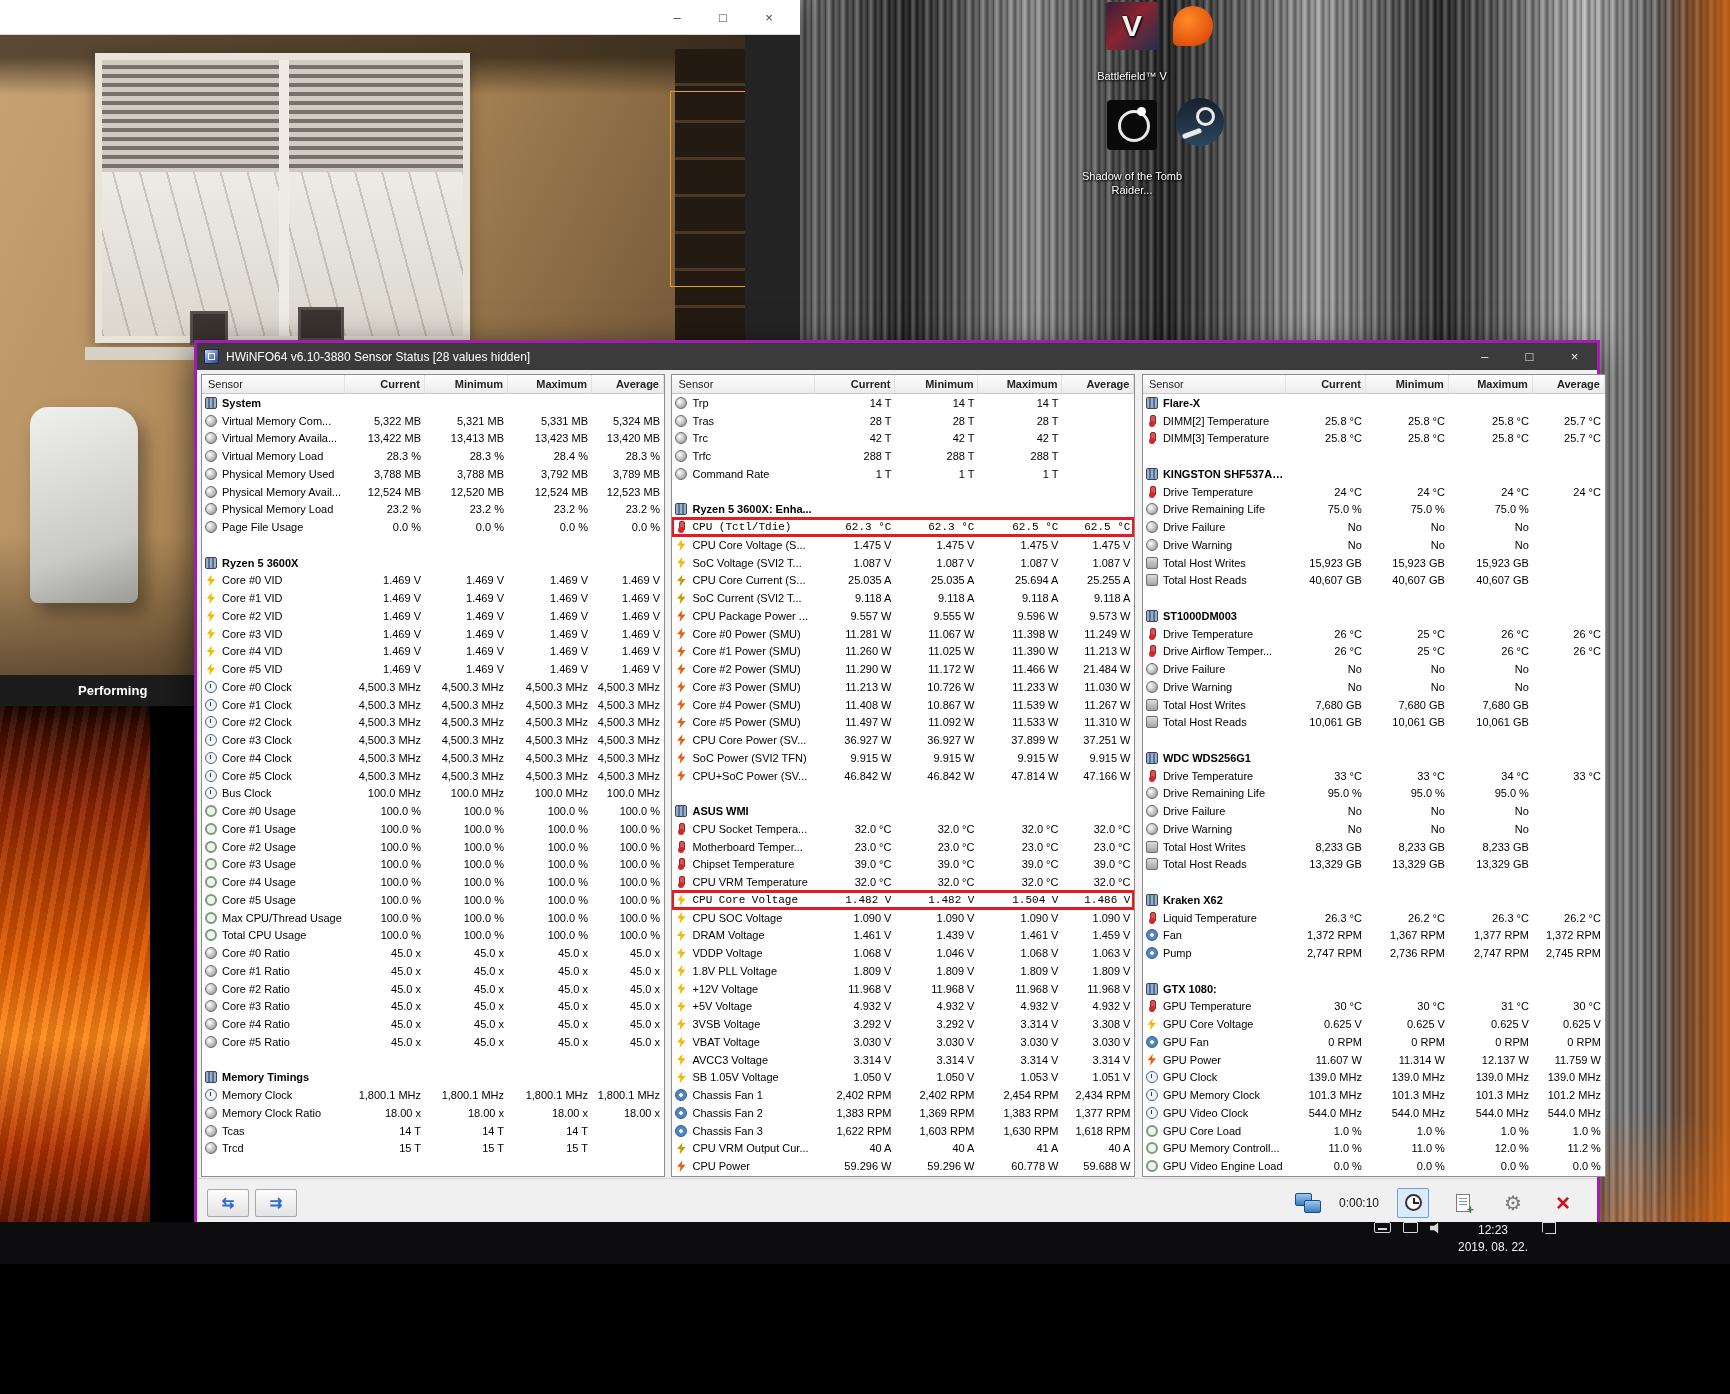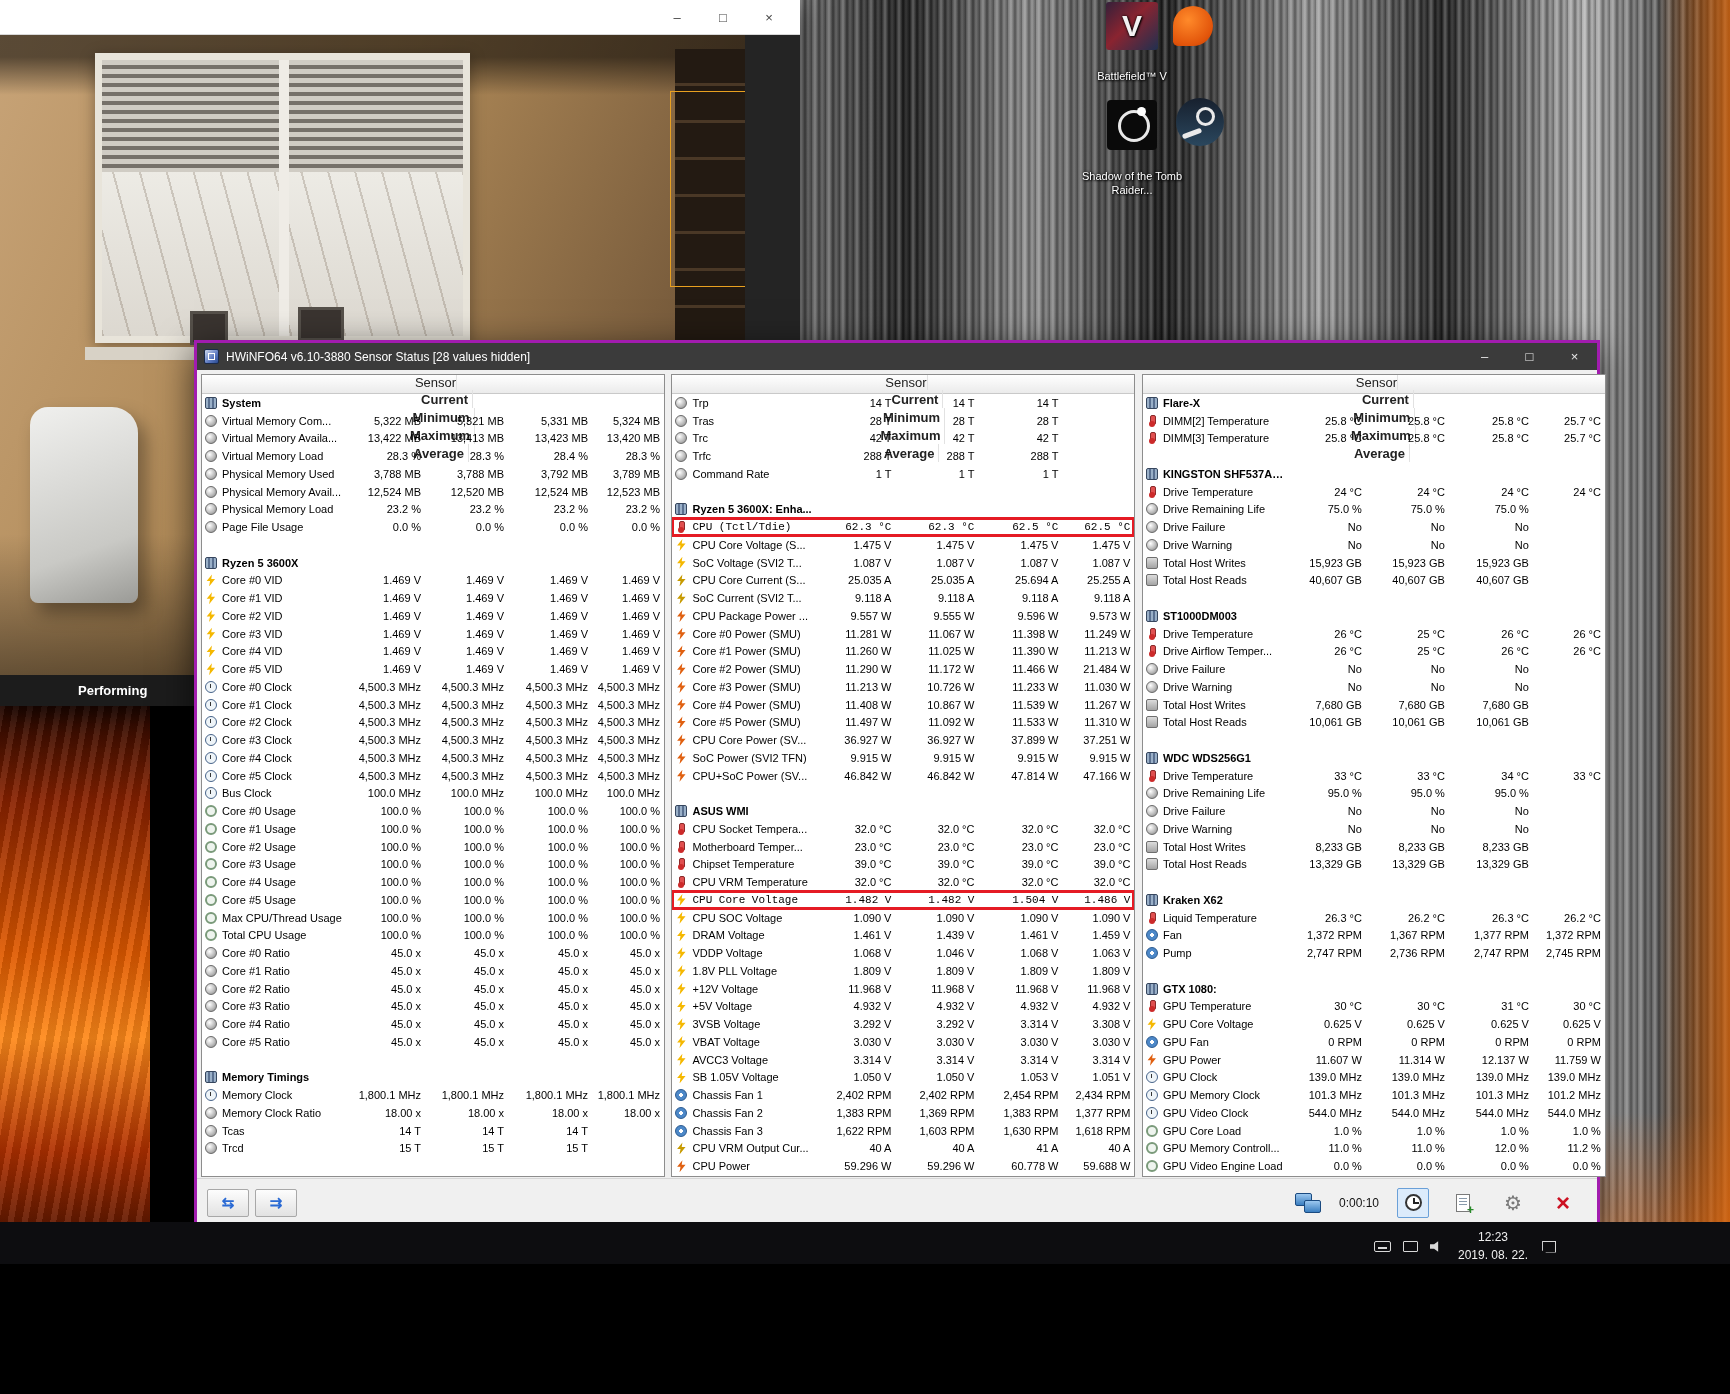--- a/index.html
+++ b/index.html
@@ -89,21 +89,21 @@
   .hw-appicon { width:15px; height:15px; margin:0 7px 0 7px; border:1px solid #1a2a4a; border-radius:2px;
         background:linear-gradient(135deg,#cdd8ee,#5a78c0 60%,#2a4a90); position:relative; }
   .hw-appicon::after { content:""; position:absolute; inset:3px; border:1px solid #fff; }
   .hw-controls { margin-left:auto; display:flex; height:27px; }
   .hw-cbtn { width:45px; height:27px; display:flex; align-items:center; justify-content:center;
         color:#e8e8e8; font-size:13px; }
   .hw-body { position:absolute; left:0; top:27px; right:0; bottom:48px; padding:4px 0 0 4px; white-space:nowrap; }
   .panel { display:inline-block; vertical-align:top; width:464px; height:803px; margin-right:2px;
         background:#fff; border:1px solid #8d8d8d; overflow:hidden; }
   .phdr { display:flex; height:19px; background:linear-gradient(#ffffff,#ebebeb);
-        border-bottom:1px solid #c9c9c9; font-size:13px; color:#222; align-items:center;flex-direction:column; }
+        border-bottom:1px solid #c9c9c9; font-size:11px; color:#222; align-items:center; }
   .phdr .hcell { border-right:1px solid #e2e2e2; height:100%; display:flex; align-items:center; }
   .phdr .lab { flex:1 1 auto; padding-left:6px; }
   .phdr .num { justify-content:flex-end;font-weight:bold; }
   .row { display:flex; align-items:center; height:17.75px; font-size:11px; color:#000; position:relative; }
   .row .lab { flex:1 1 auto; min-width:0; white-space:nowrap; overflow:hidden; text-overflow:ellipsis; }
   .num { flex:none; text-align:right; padding-right:4px; }
   .c1 { width:80px; } .c2 { width:83px; } .c3 { width:84px; } .c4 { width:72px; }
   .row.grp .lab { font-weight:bold; }
   .row.sp { height:17.75px; }
   .row.hl { outline:3px solid #e51b24; outline-offset:-2px; z-index:5;font-family:Liberation Mono, monospace; }
@@ -148,21 +148,21 @@
   .page-ic::before { content:""; position:absolute; left:2px; top:3px; right:2px; height:9px;
         background:repeating-linear-gradient(180deg,#89a 0 1px,transparent 1px 3px); }
   .page-ic::after { content:"+"; position:absolute; right:-5px; bottom:-6px; color:#2a8a2a;
         font-size:12px; font-weight:bold; }
   .gear-ic { font-size:20px; color:#7a7a7a; line-height:1; }
   .xclose-ic { font-size:24px; font-weight:bold; color:#cc1122; line-height:1; }
 
   
   .taskbar { position:absolute; left:0; top:1222px; width:1730px; height:42px; background:#0d0d10;
         display:flex; align-items:center; z-index:20; }
-  .tray { position:absolute; left:1368px; top:0; height:49px; display:flex; align-items:center; }
+  .tray { position:absolute; left:1368px; top:0; height:49px; display:flex; align-items:flex-start; }
   .tb-ic { display:inline-block; position:relative; margin:0 6px; }
   .kb-ic { width:17px; height:11px; border:1px solid #d8d8d8; border-radius:2px; }
   .kb-ic::after { content:""; position:absolute; left:3px; bottom:2px; right:3px; height:2px; background:#d8d8d8; }
   .mon-ic { width:15px; height:11px; border:1px solid #d8d8d8; border-radius:1px; }
   .spk-ic { width:12px; height:12px; background:#d8d8d8;
         clip-path:polygon(0% 32%, 34% 32%, 68% 6%, 68% 94%, 34% 68%, 0% 68%); }
   .clockblk { margin-left:10px; text-align:center; color:#f0f0f0; font-size:12px; line-height:1.45; }
   .ac-ic { width:14px; height:12px; border:1px solid #d8d8d8; margin-left:14px;
         clip-path:polygon(0 0, 100% 0, 100% 100%, 28% 100%, 14% 86%, 0 86%); background:transparent; }
 </style>

